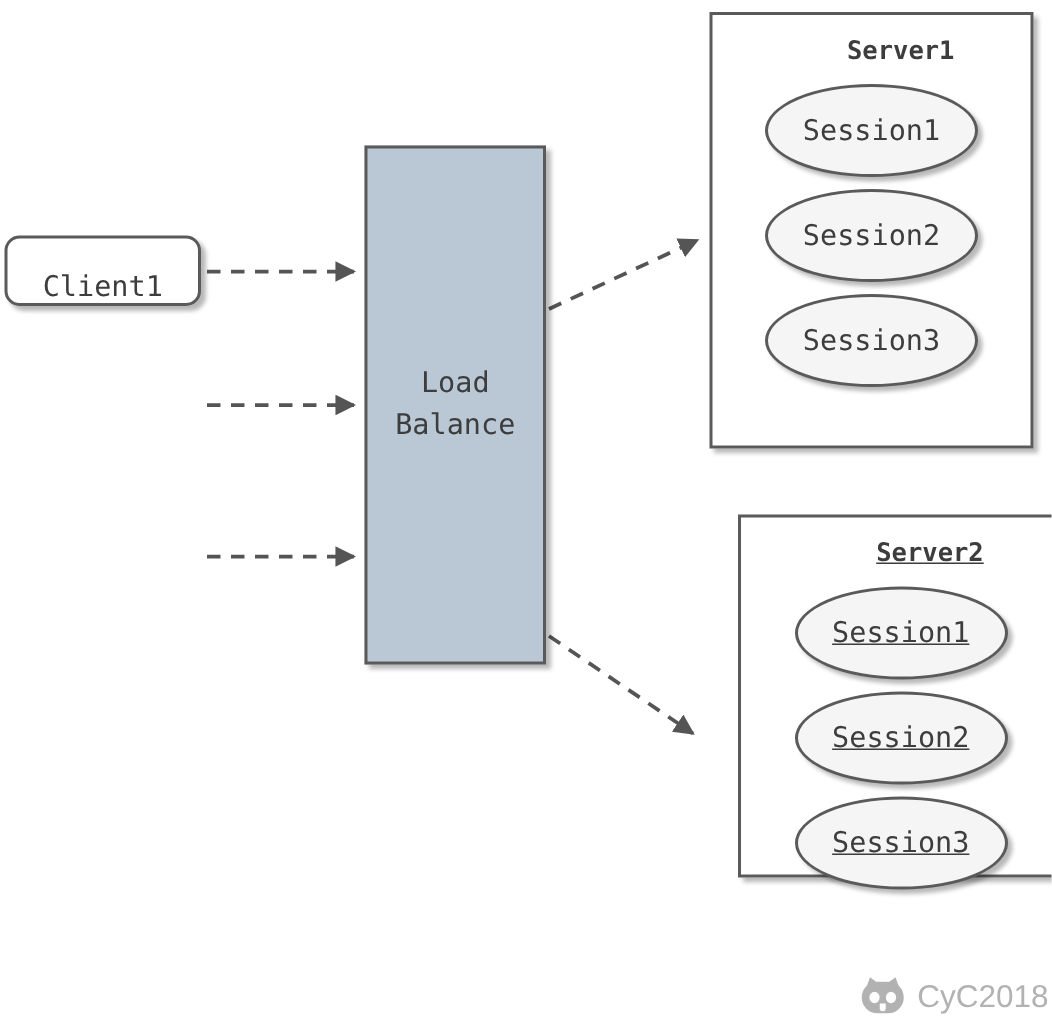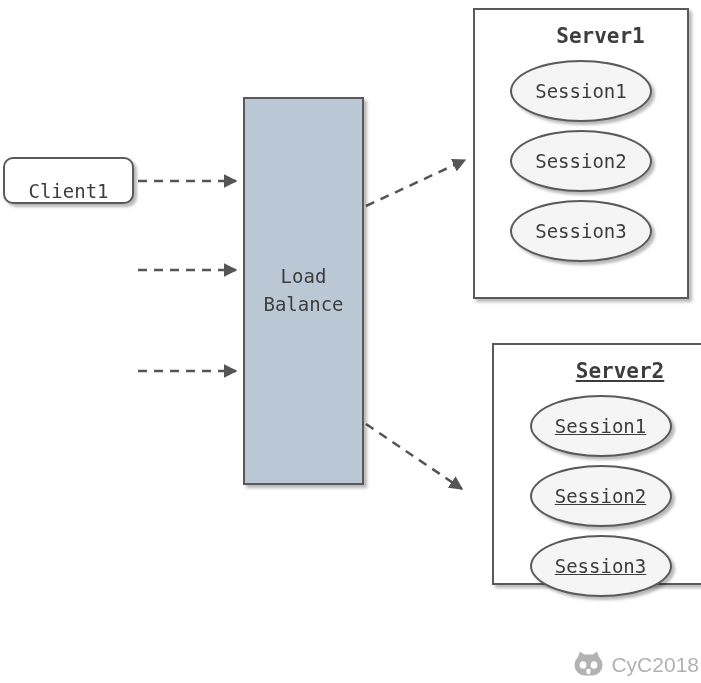--- a/index.html
+++ b/index.html
@@ -51,21 +51,21 @@
     background: var(--node-fill);
     font-size: 19px;
     align-items: flex-end;
   }
   .client-1 { left: 3px;  top: 157px; }
   .client-2 { left: 3px;  top: 246px; }
   .client-3 { left: 3px;  top: 347px; }
   .load-balancer {
     position: absolute;
     left: 243px; top: 97px;
-    width: 121px; height: 388px;
+    width: 121px; height: 346px;
     background: var(--load-balancer-fill);
     font-size: 19px;
   }
   .lb-label {
     width: 92px;
     text-align: center;
     line-height: 1.45;
   }
   .server {
     position: absolute;
@@ -73,21 +73,21 @@
     border: 2.5px solid var(--border);
     background: var(--node-fill);
     box-shadow: 3px 3px 3px var(--shadow);
   }
   .server-1 { left: 473px; top: 8px;   width: 216px; height: 291px; }
   .server-2 { left: 492px; top: 343px; width: 217px; height: 242px; text-decoration: underline; }
   .server-title {
     text-align: center;
     margin-top: 14px;
     font-weight: bold;
-    font-size: 21px;
+    font-size: 17px;
     margin-left: 39px;
   }
   .sessions {
     display: flex;
     flex-direction: column;
     align-items: center;
     gap: 8px;
     margin-top: 12px;
   }
   .session {

